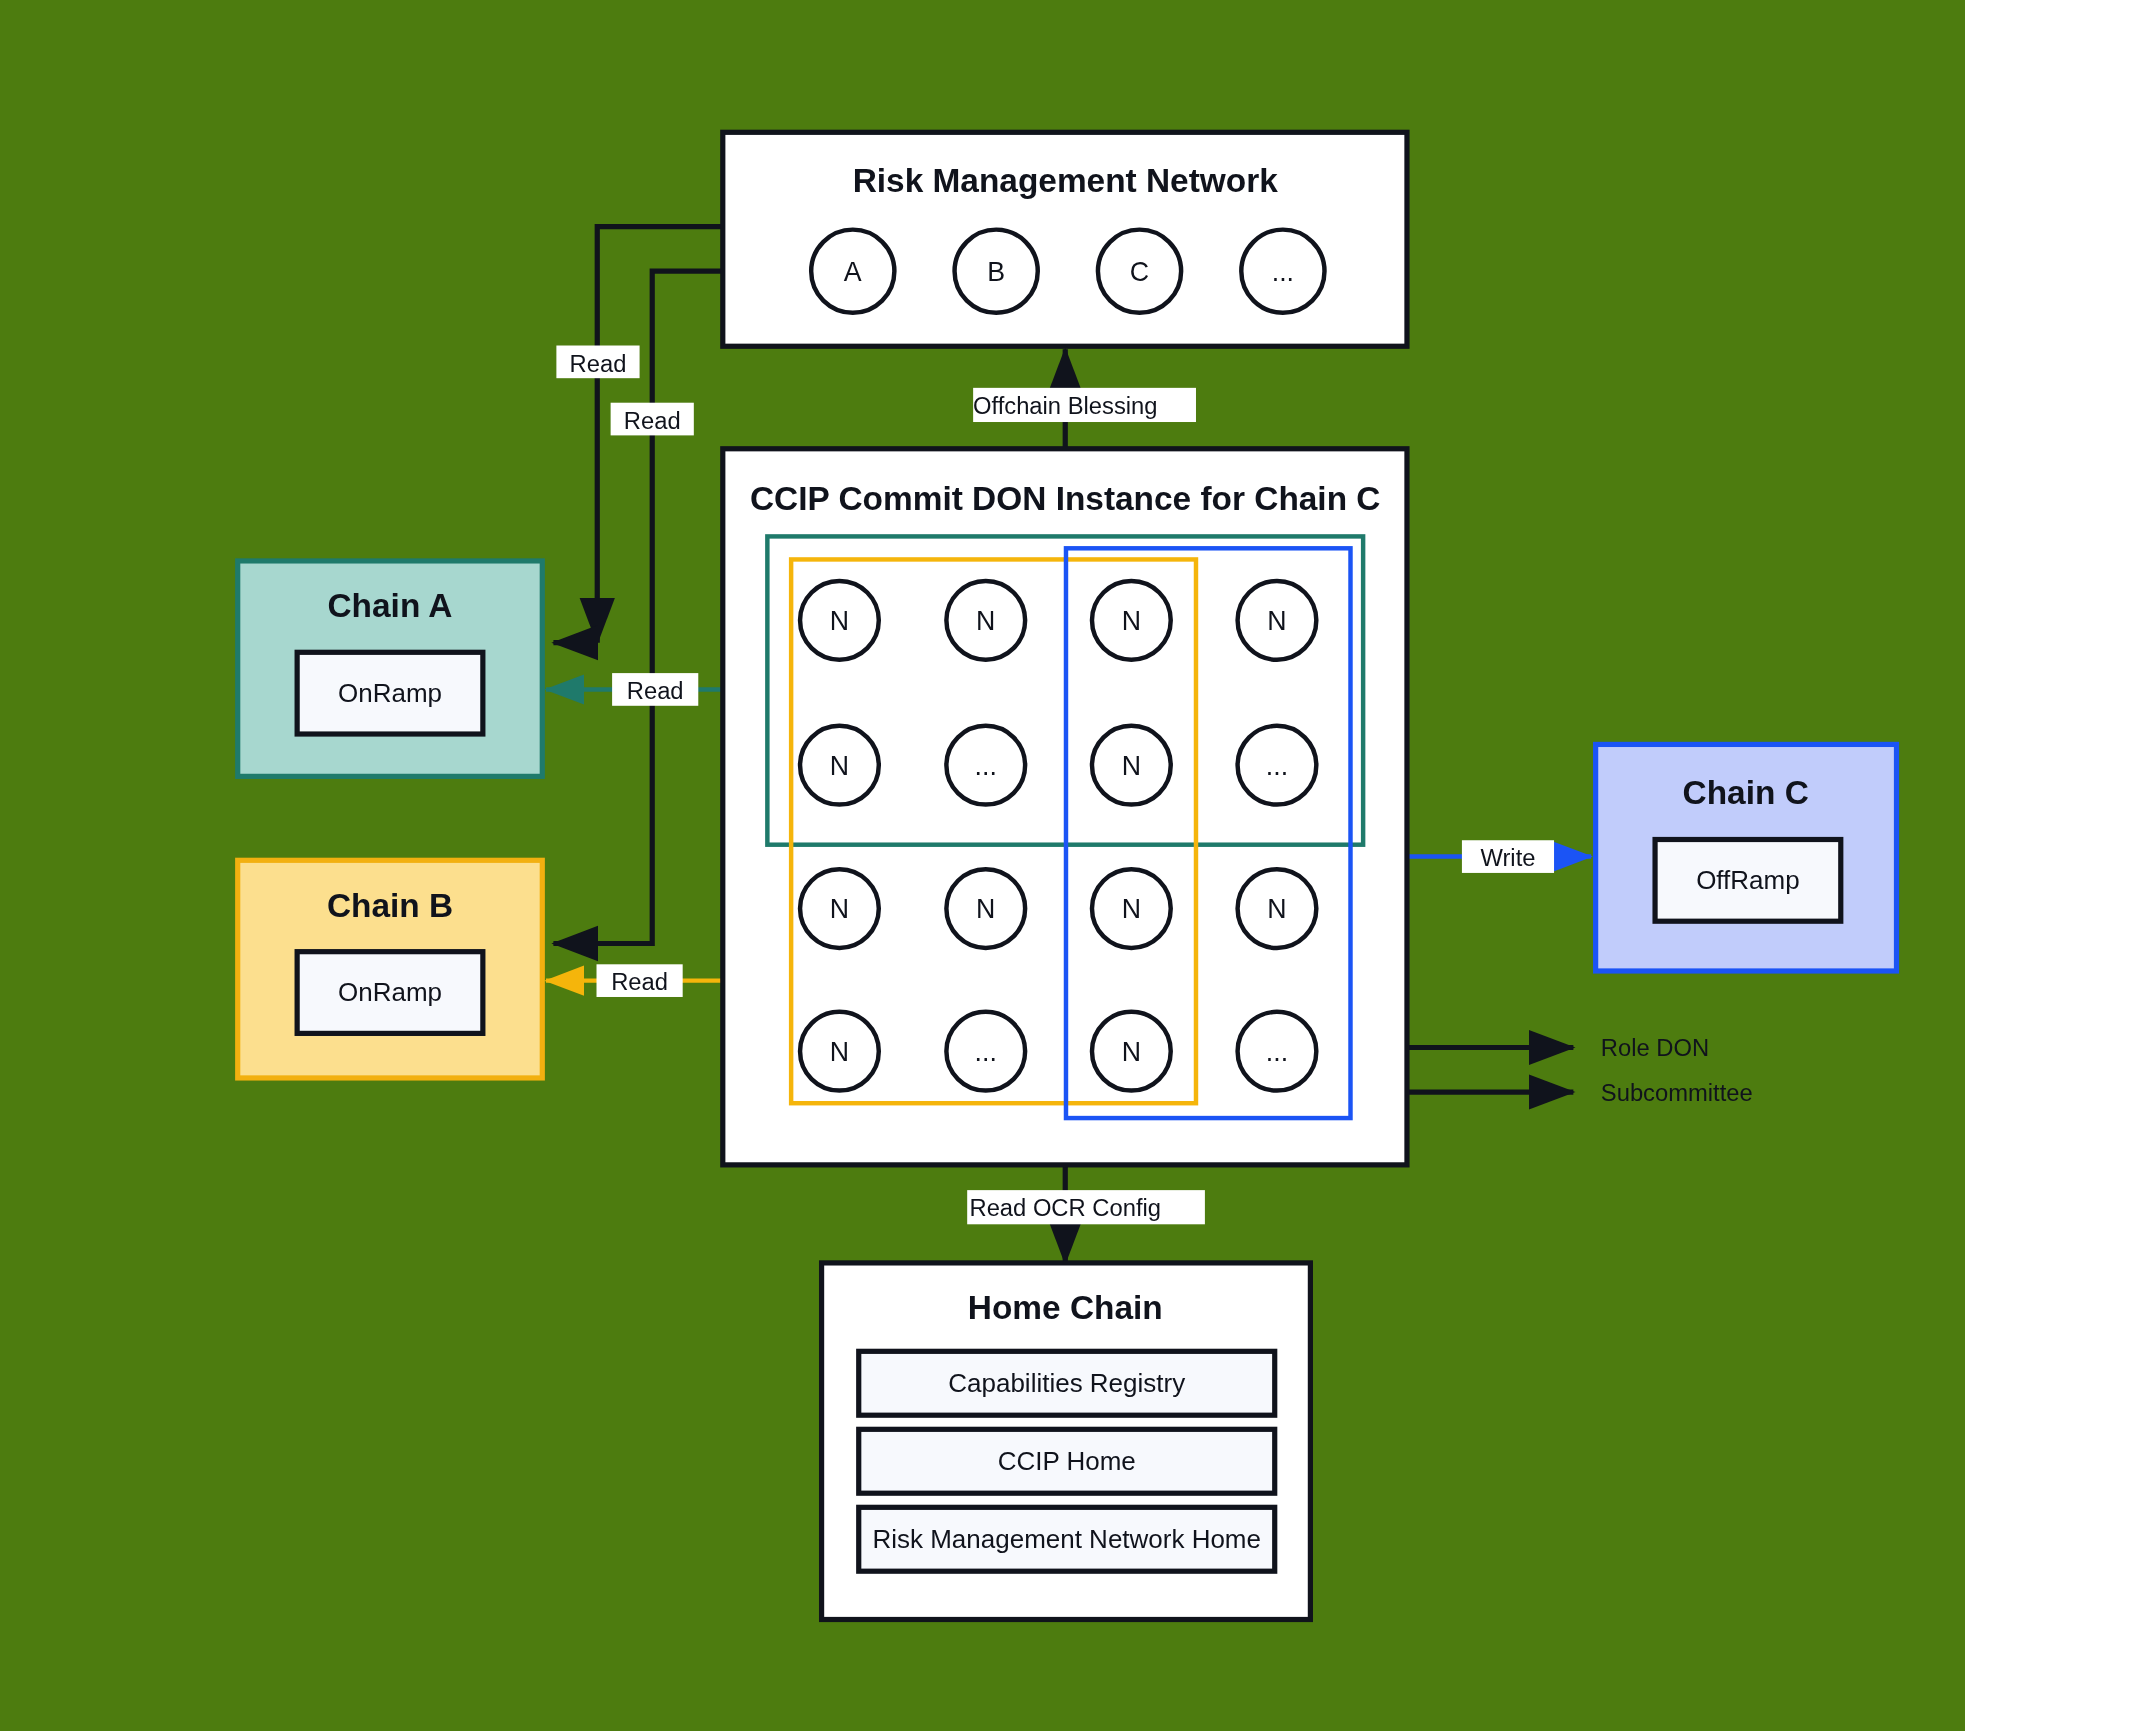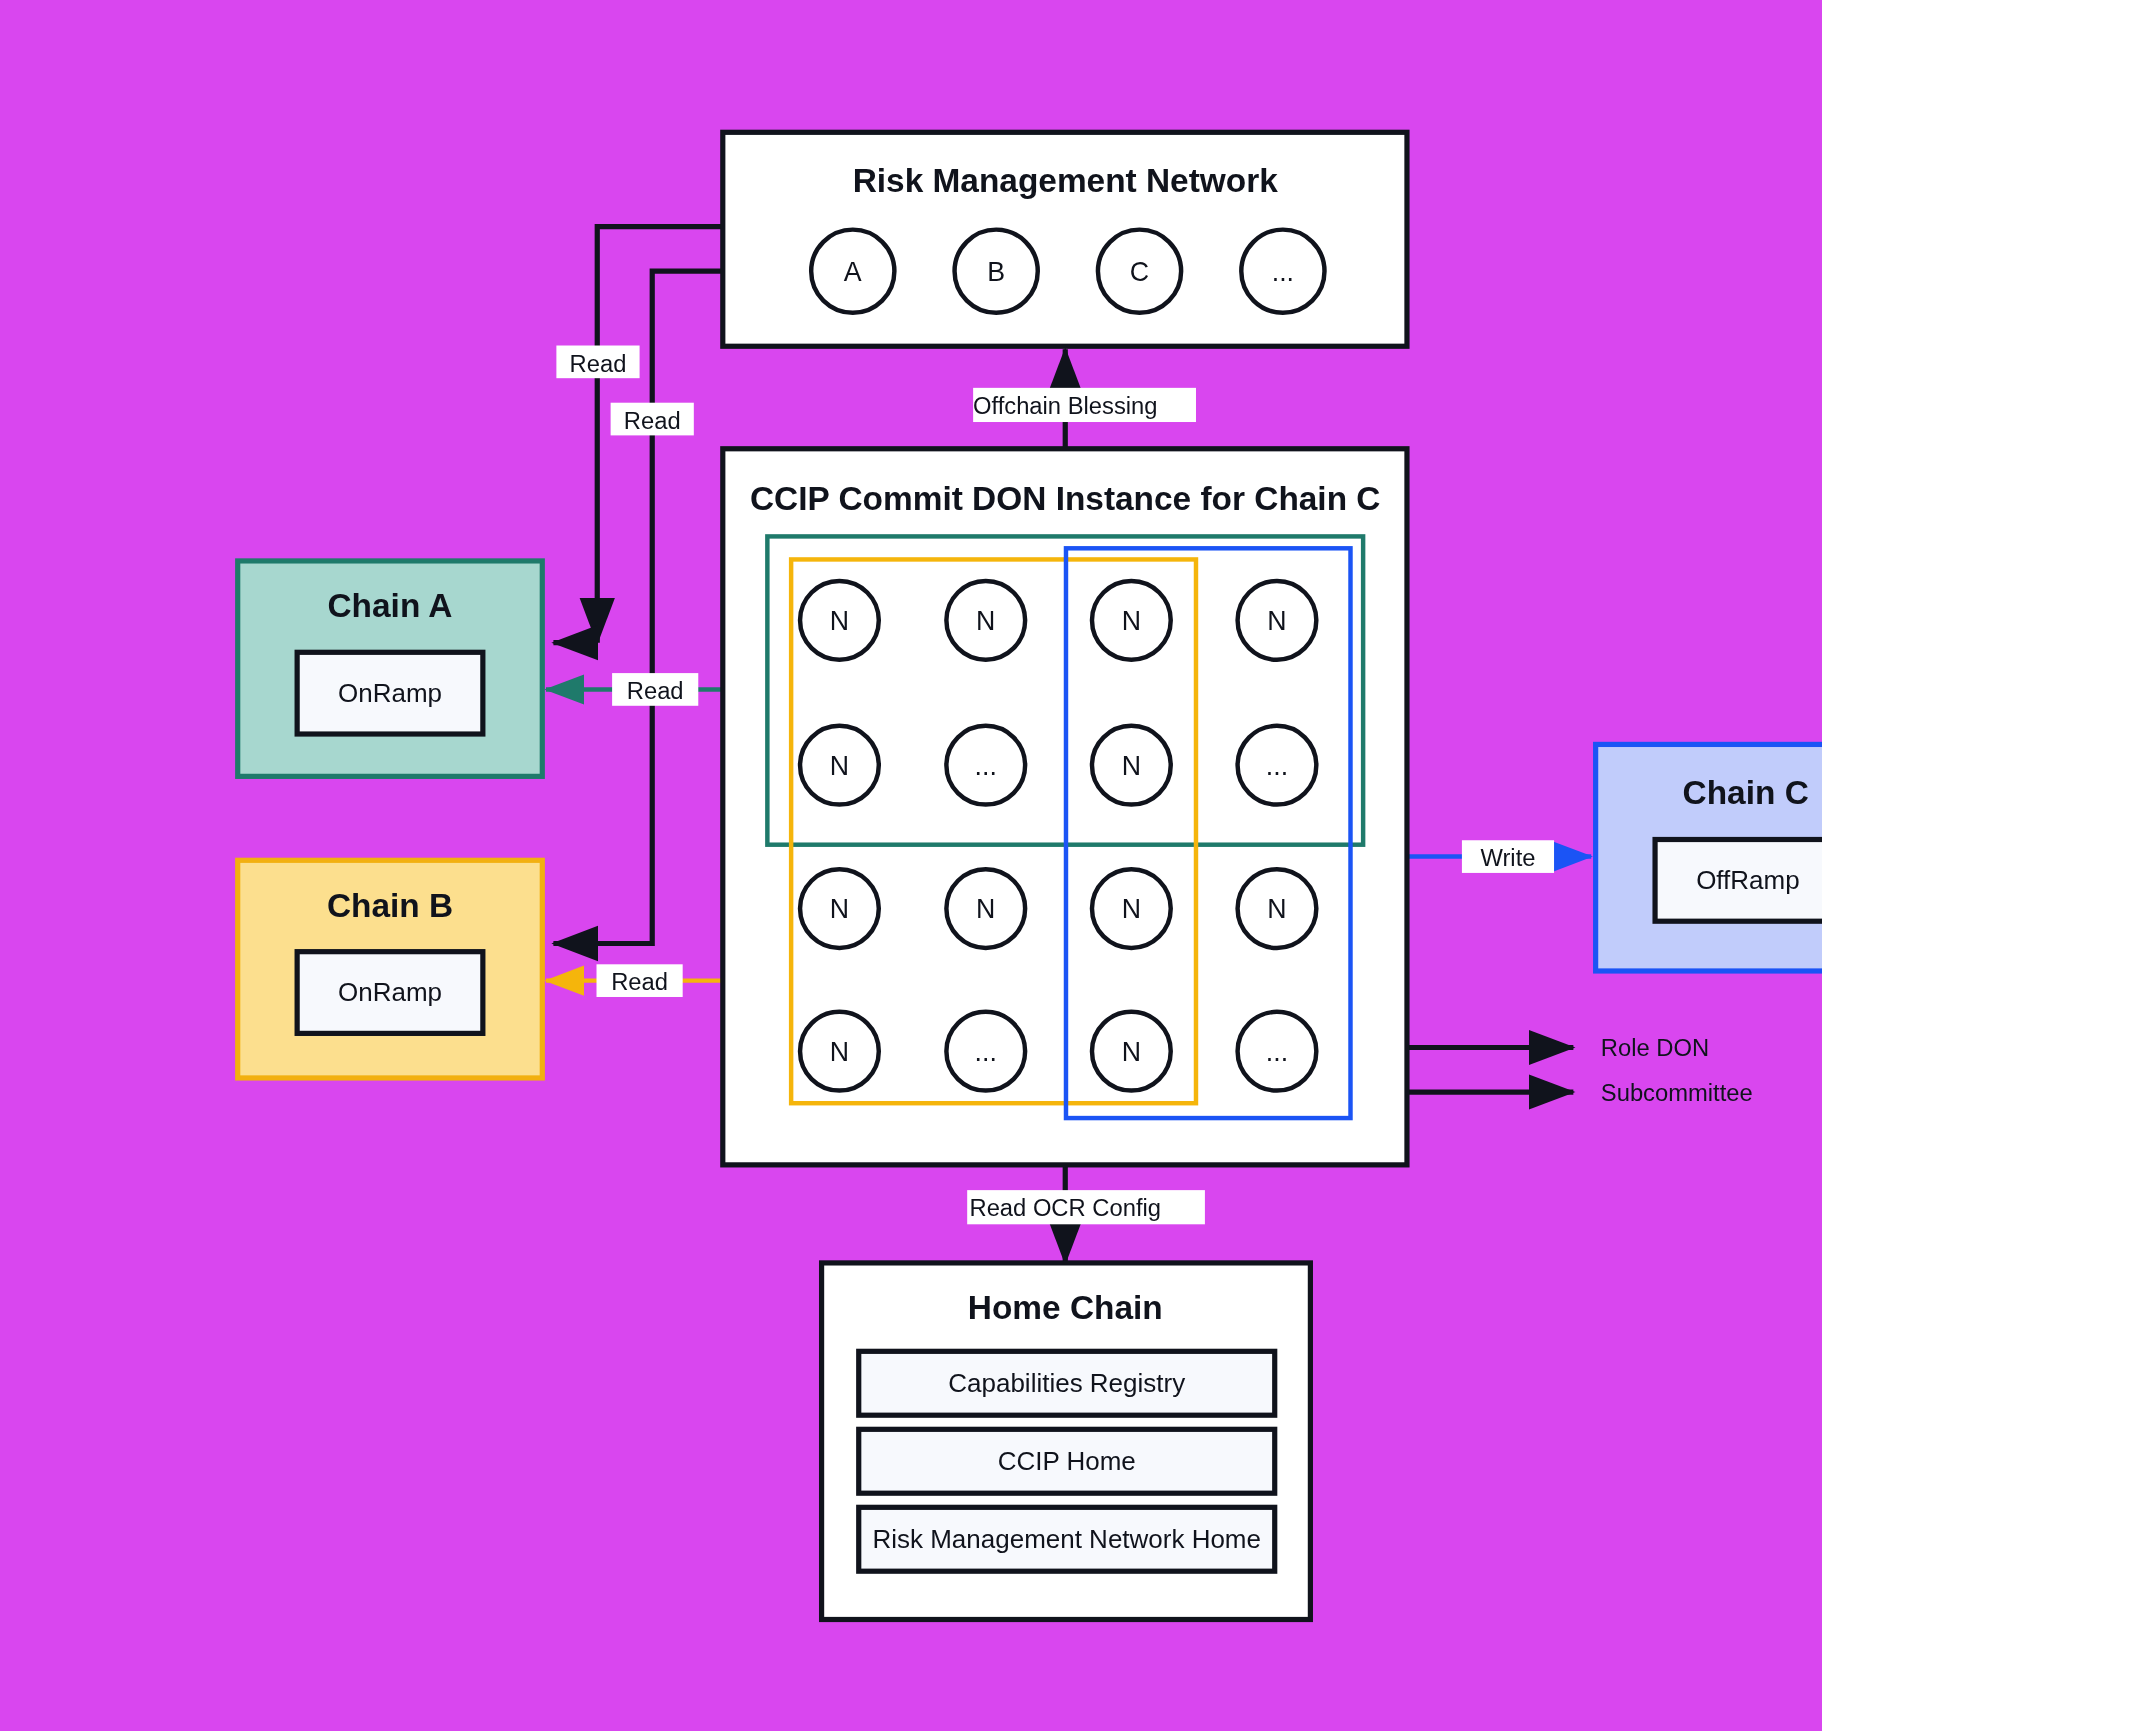--- a/index.html
+++ b/index.html
@@ -1,17 +1,17 @@
 <!DOCTYPE html>
 <html style="font-size:12px"><head>
 <meta charset="utf-8">
 <style>
   html,body{margin:0;padding:0;background:#ffffff;}
   body{width:2129px;height:1731px;font-family:"Liberation Sans",sans-serif;-webkit-font-smoothing:antialiased;}
-  #stage{position:relative;width:1822px;height:1731px;background:#d946ef;overflow:hidden;}
+  #stage{position:relative;width:1965px;height:1731px;background:#4d7c0f;overflow:hidden;}
   svg{position:absolute;inset:0;width:2129px;height:1731px;display:block;}
   .bx{fill:#ffffff;stroke:#10131c;stroke-width:7;}
   .chainA{fill:#a7d7cf;stroke:#1f7a6b;stroke-width:7;}
   .chainB{fill:#fcdf8e;stroke:#f2b010;stroke-width:7;}
   .chainC{fill:#c1ccfb;stroke:#1b54f5;stroke-width:7;}
   .ramp{fill:#f7f9fd;stroke:#10131c;stroke-width:7;}
   .node{fill:#ffffff;stroke:#10131c;stroke-width:6;}
   .grp-teal{fill:none;stroke:#1f7a6b;stroke-width:6;}
   .grp-yellow{fill:none;stroke:#f5b50b;stroke-width:6;}
   .grp-blue{fill:none;stroke:#1b54f5;stroke-width:6;}

